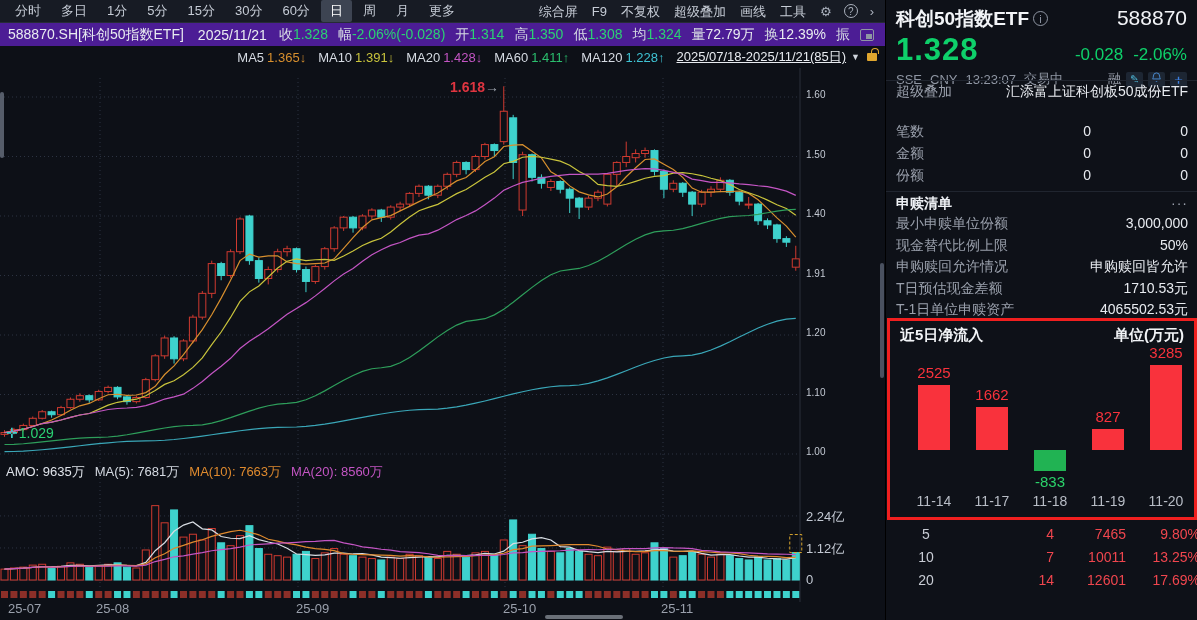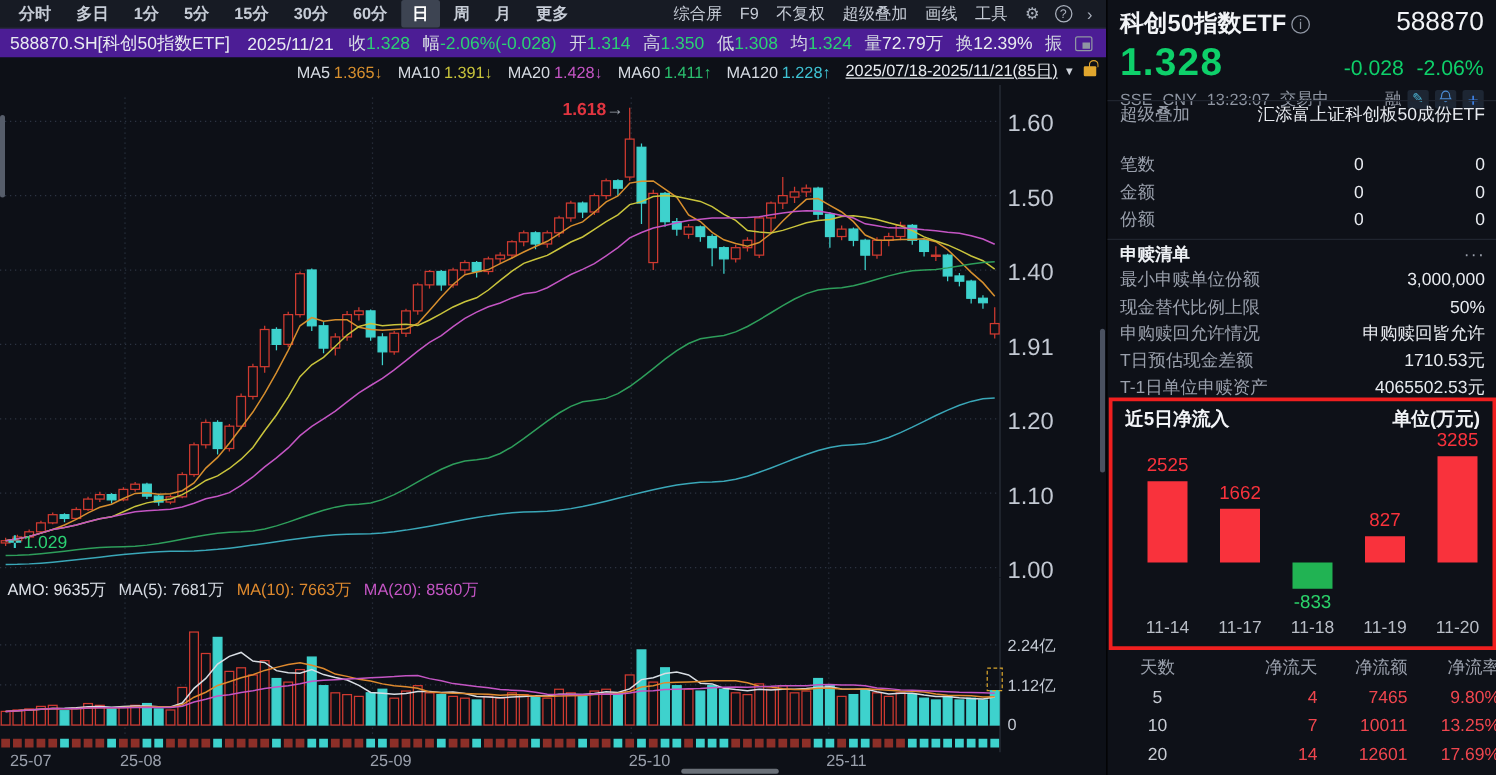--- a/index.html
+++ b/index.html
@@ -1,20 +1,20 @@
 <!DOCTYPE html>
 <html><head>
 <meta charset="utf-8">
 <style>
   html,body{margin:0;padding:0;background:#05070a;}
   *{box-sizing:border-box;font-family:"Liberation Sans","DejaVu Sans",sans-serif;}
   .app{position:relative;width:1197px;height:620px;background:#0d1017;overflow:hidden;color:#dfe3ea;}
   
   .topbar{position:absolute;left:0;top:0;width:885px;height:23px;background:#171b24;border-bottom:1px solid #262b36;display:flex;align-items:center;justify-content:space-between;padding:0 6px;}
-  .tabs{display:flex;align-items:center;gap:2px;font-weight:bold;}
+  .tabs{display:flex;align-items:center;gap:2px;}
   .tab{font-size:13px;color:#c6ccd6;padding:2px 9px;cursor:pointer;white-space:nowrap;}
   .tab.active{background:#3d4452;color:#fff;border-radius:2px;}
   .tools{display:flex;align-items:center;gap:2px;}
   .tool{font-size:13px;color:#c6ccd6;padding:2px 7px;white-space:nowrap;}
   .ticon{font-size:13px;color:#aab1bd;padding:0 5px;}
   .helpicon{display:inline-block;width:14px;height:14px;border:1px solid #aab1bd;border-radius:50%;font-size:10px;line-height:13px;text-align:center;color:#aab1bd;margin:0 5px;}
   
   .inforow{position:absolute;left:0;top:23px;width:885px;height:23px;background:#4c1d95;display:flex;align-items:center;padding:0 8px;white-space:nowrap;overflow:hidden;font-size:14px;}
   .sym{color:#e8ebf0;margin-right:14px;}
   .idate{color:#e8ebf0;margin-right:12px;}
@@ -28,21 +28,21 @@
   .marow{position:absolute;left:0;top:46px;width:885px;height:22px;display:flex;align-items:center;justify-content:flex-end;padding:0 8px;font-size:13px;background:#0d1017;}
   .mait{margin-right:12px;white-space:nowrap;}
   .mait .ml{color:#d5dae2;margin-right:3px;}
   .range{display:flex;align-items:center;gap:5px;}
   .range-text{color:#e8ebf0;text-decoration:underline;font-size:13px;}
   .caret{color:#cfd4dc;font-size:9px;}
   .lock{display:inline-block;width:10px;height:8px;background:#e0a62e;border-radius:1px;position:relative;margin-left:2px;}
   .lock:before{content:"";position:absolute;left:1px;top:-5px;width:6px;height:5px;border:1.5px solid #e0a62e;border-bottom:none;border-radius:4px 4px 0 0;transform:translateX(3px);}
   
   .chartwrap{position:absolute;left:0;top:68px;width:885px;height:394px;}
-  .ylab{position:absolute;left:806px;font-size:19px;color:#c3c9d3;}
+  .ylab{position:absolute;left:806px;font-size:10px;color:#c3c9d3;}
   .anno-high{position:absolute;font-size:14px;color:#e03540;font-weight:bold;}
   .anno-high .arr{color:#9aa0aa;font-weight:normal;}
   .anno-low{position:absolute;font-size:14px;color:#2bd173;}
   .anno-low .cross{color:#3ed2cd;margin-right:1px;}
   .amorow{position:absolute;left:6px;top:463px;width:790px;height:18px;font-size:13px;white-space:nowrap;}
   .amoit{margin-right:10px;}
   .vollab{position:absolute;left:806px;font-size:13px;color:#c3c9d3;}
   .xlab{position:absolute;top:601px;font-size:13px;color:#9aa0ac;}
   .hthumb{position:absolute;left:545px;top:615px;width:78px;height:4px;background:#8a909a;border-radius:2px;opacity:.75;}
   .vthumb-l{position:absolute;left:0;top:92px;width:4px;height:66px;background:#565d6a;border-radius:2px;}
@@ -664,26 +664,20 @@
           <div class="fbar pos" style="left: 202px; top: 108px; height: 21px;"></div>
           <div class="fval pos" style="left: 188px; top: 87px;">827</div>
           <div class="fdate" style="left: 188px;">11-19</div>
           <div class="fbar pos" style="left: 260px; top: 44px; height: 85px;"></div>
           <div class="fval pos" style="left: 246px; top: 23px;">3285</div>
           <div class="fdate" style="left: 246px;">11-20</div>
         </div>
     </div>
 
     <div class="ftable" id="flow-table">
-        <div class="ftr hd">
-          <span class="a">天数</span>
-          <span class="b">净流天</span>
-          <span class="c">净流额</span>
-          <span class="d">净流率</span>
-        </div>
         <div class="ftr">
           <span class="a">5</span>
           <span class="b fred">4</span>
           <span class="c fred">7465</span>
           <span class="d fred">9.80%</span>
         </div>
         <div class="ftr">
           <span class="a">10</span>
           <span class="b fred">7</span>
           <span class="c fred">10011</span>

